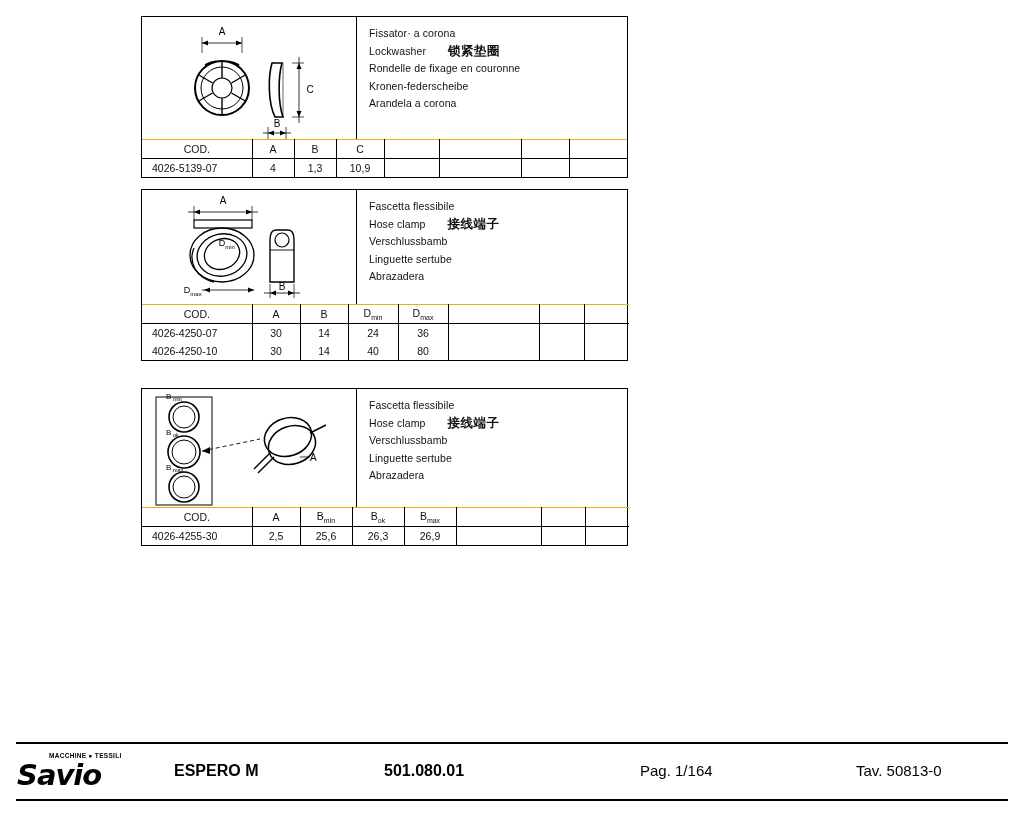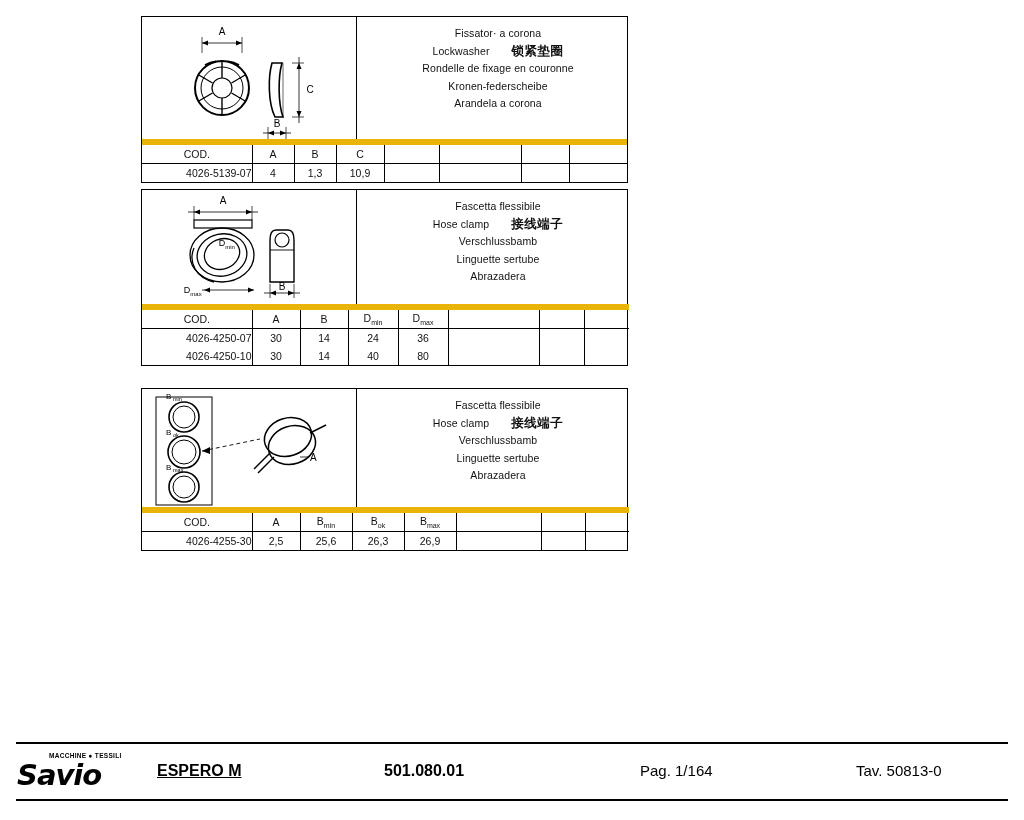--- a/index.html
+++ b/index.html
@@ -47,60 +47,59 @@
     flex: 0 0 215px;
     height: 122px;
   }
   .item-block.b2 .fig-pane { height: 114px; }
   .item-block.b3 .fig-pane { height: 118px; }
 
   .desc-pane {
     flex: 1 1 auto;
     box-sizing: border-box;
     padding: 8px 0 0 12px;
-    text-align: center;
   }
   .desc-line {
     font-size: 10.5px;
     line-height: 17.5px;
     letter-spacing: .1px;
     white-space: nowrap;
     color: #111;
   }
   .desc-line .cn {
     font-size: 12.5px;
     font-weight: bold;
     margin-left: 22px;
     letter-spacing: .5px;
   }
 
   
   table.spec {
     border-collapse: collapse;
     width: 100%;
     table-layout: fixed;
-    border-top: 6px solid #eab308;
+    border-top: 1px solid #eab308;
   }
   table.spec td, table.spec th {
     border: 1px solid #000;
     border-top: none;
     border-bottom: none;
     height: 18px;
     font-size: 10.5px;
     font-weight: normal;
     text-align: center;
     padding: 0;
     color: #111;
   }
   table.spec tr.hdr td {
     border-bottom: 1px solid #000;
     font-size: 10.5px;
   }
   table.spec td.code {
-    text-align: right;
+    text-align: left;
     padding-left: 10px;
   }
   table.spec td:first-child { border-left: none; }
   table.spec td:last-child { border-right: none; }
   table.spec tr:last-child td { border-bottom: none; }
   .sub { font-size: 7px; vertical-align: sub; }
 
   
   .fig-svg { position: absolute; left: 0; top: 0; }
 
@@ -143,21 +142,21 @@
     font-family: "DejaVu Sans", sans-serif;
   }
 
   .footer-text {
     position: absolute;
     top: 762px;
     font-size: 16px;
     font-weight: bold;
     white-space: nowrap;
   }
-  .f-machine { left: 157px; text-decoration: underline; }
+  .f-machine { left: 174px; }
   .f-code    { left: 384px; }
   .f-page    { left: 640px; font-weight: normal; font-size: 15px; text-align: center; }
   .f-tav     { left: 856px; font-weight: normal; font-size: 15px; }
 </style>
 </head>
 <body>
 
 <div class="page">
 
   <div class="item-block b1">

